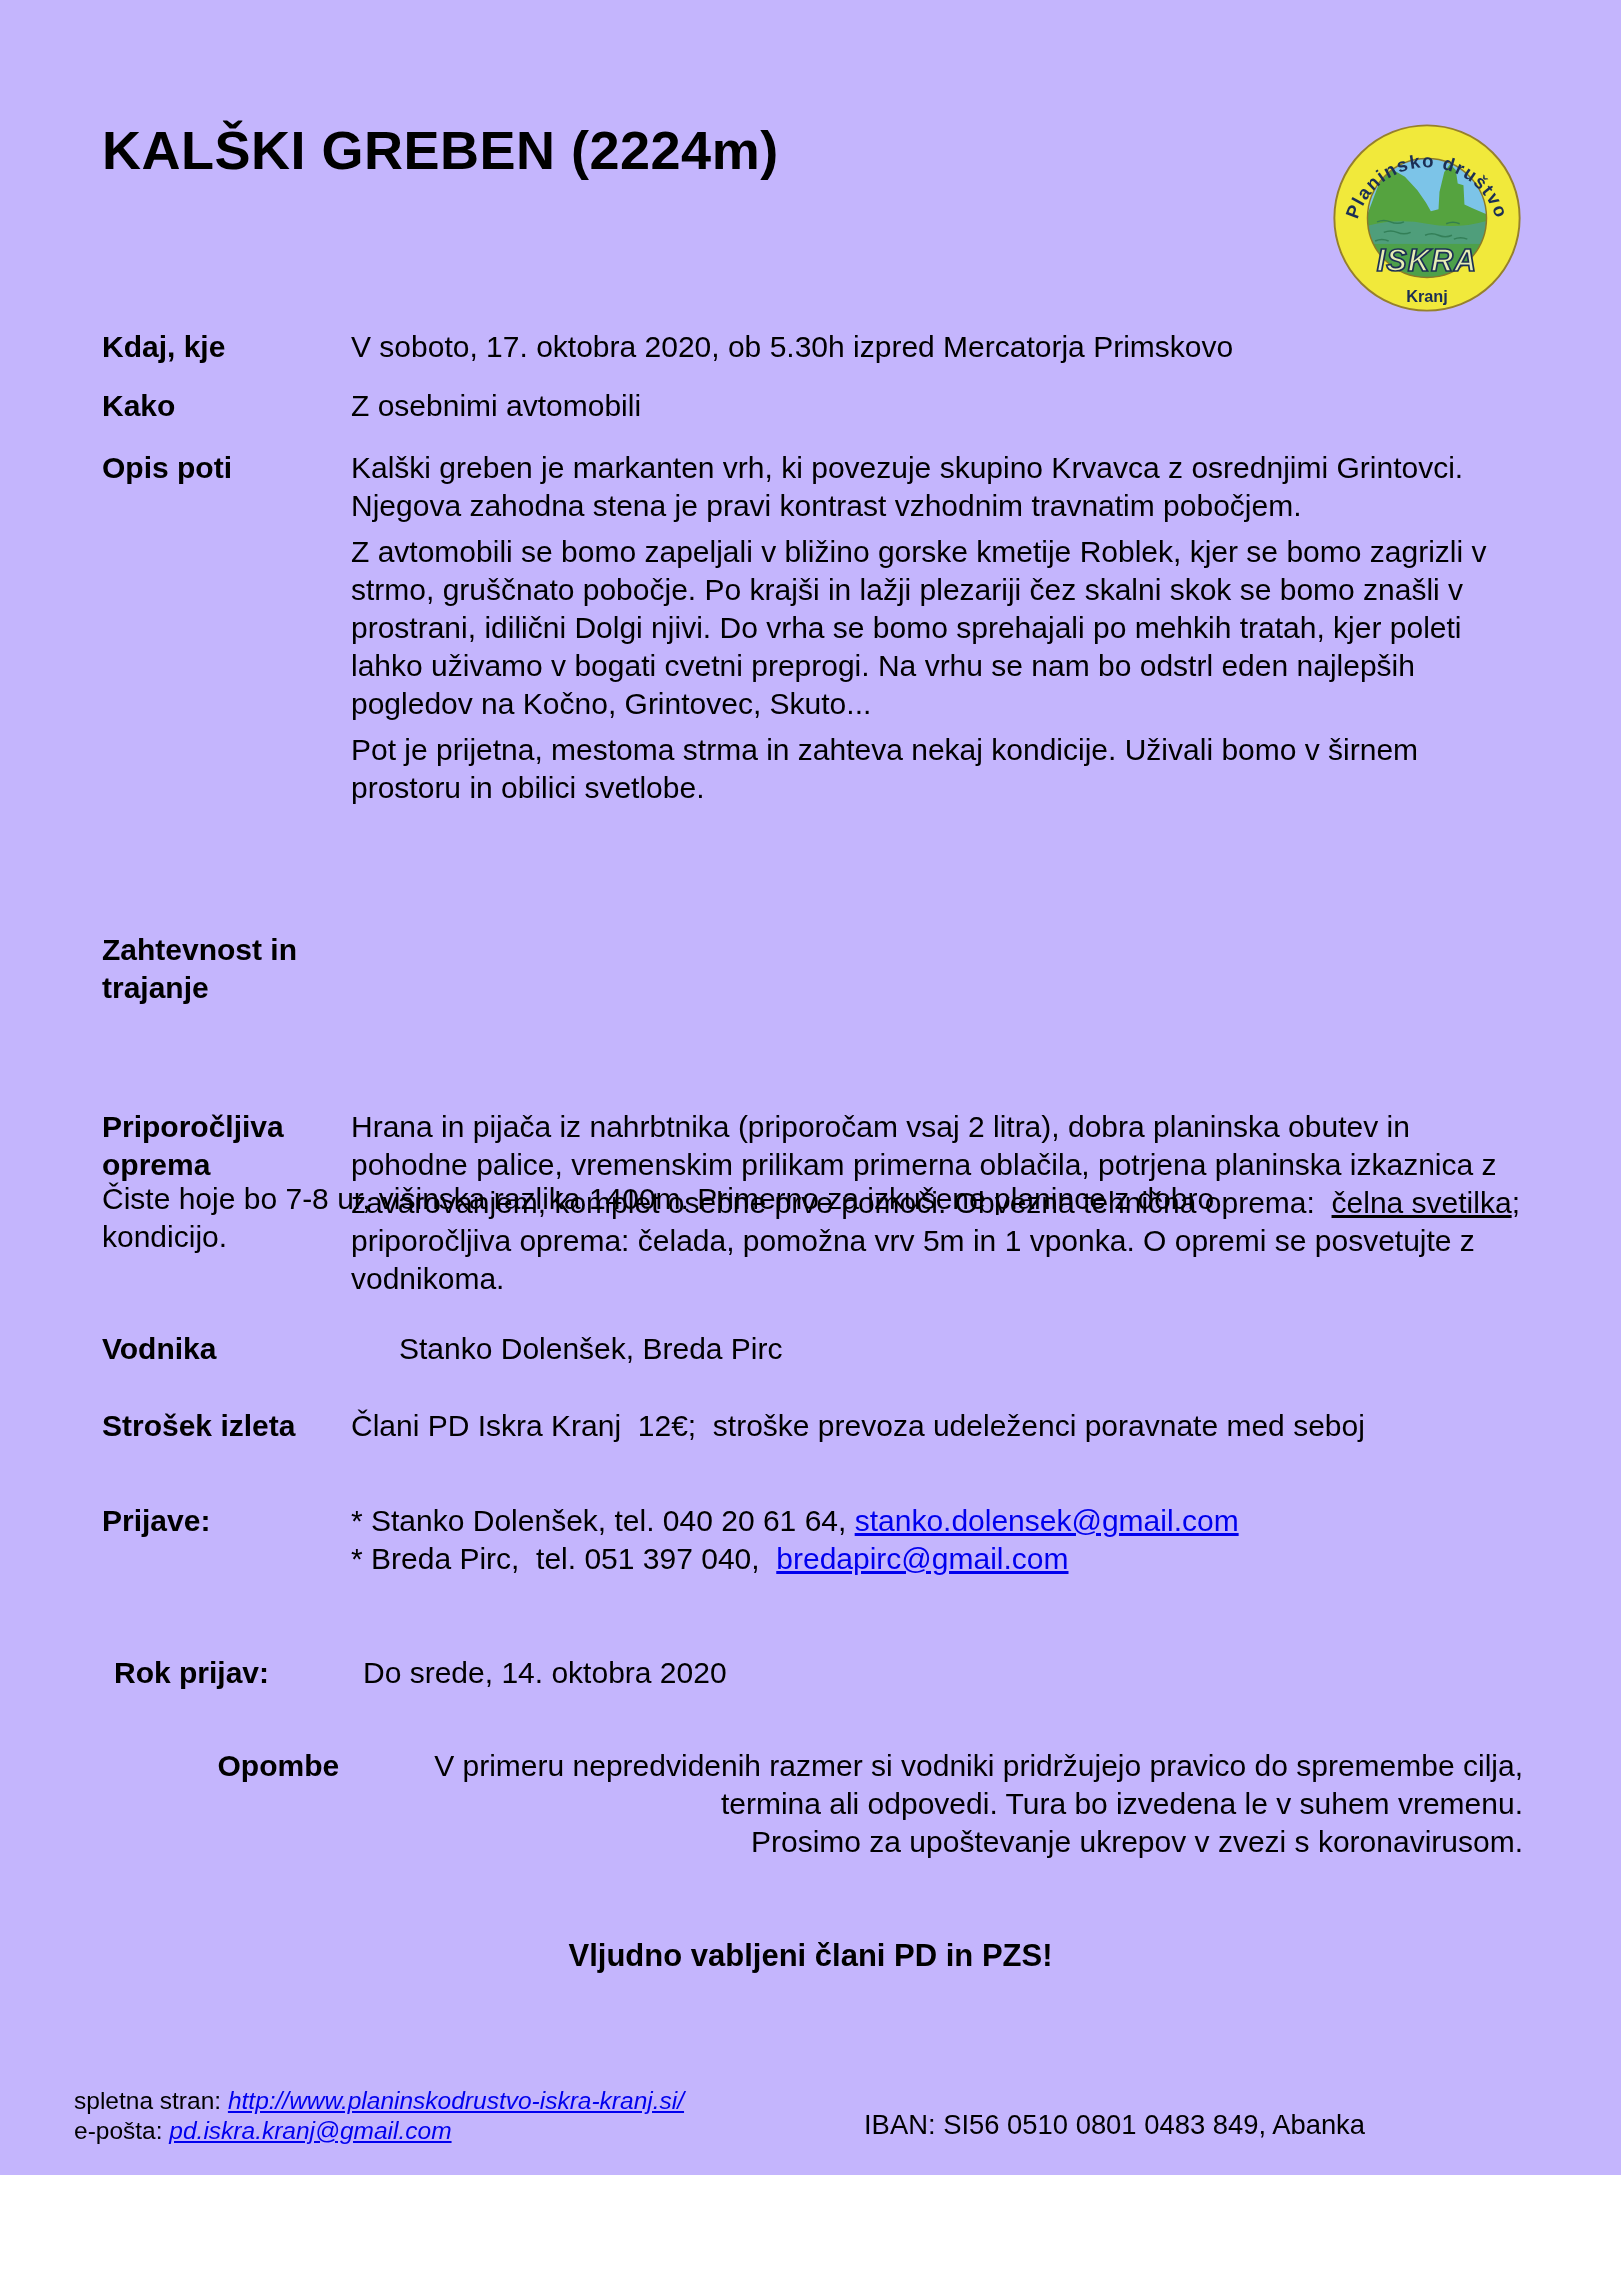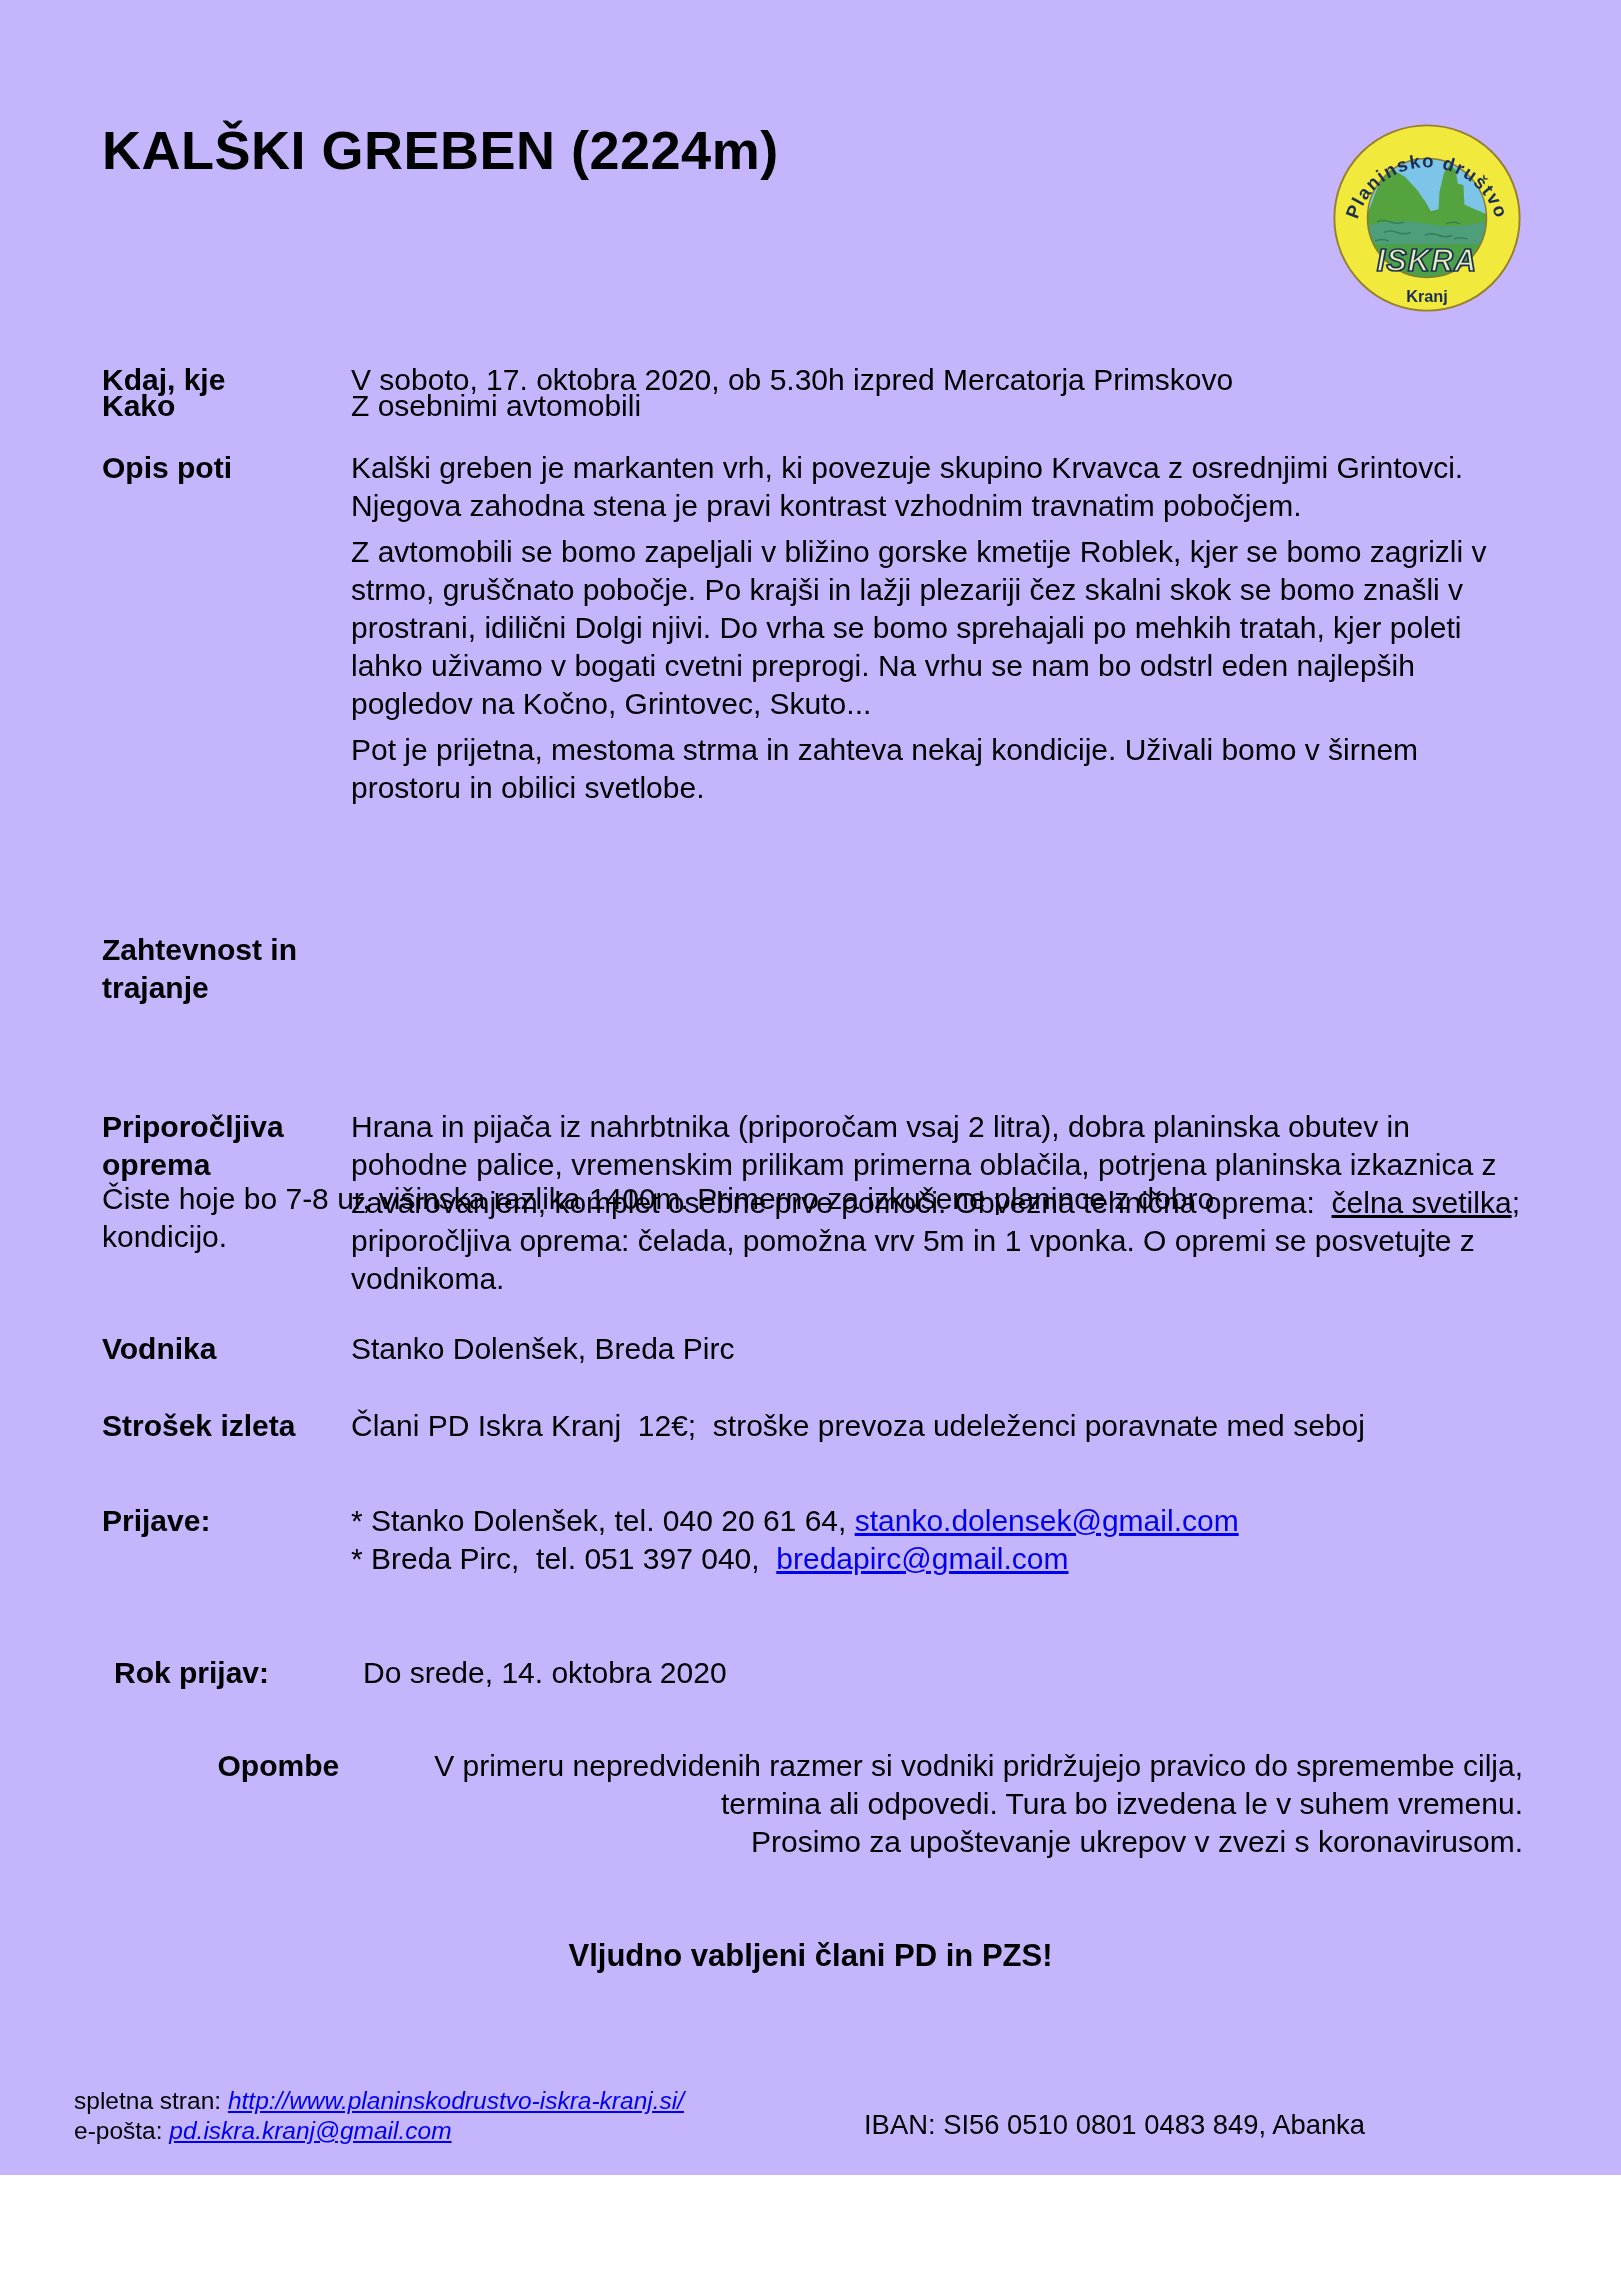--- a/index.html
+++ b/index.html
@@ -35,26 +35,26 @@
   .footer {
     position:absolute; left:74px; top:2086px;
     font-size:24.5px; line-height:30px;
   }
   .footer .link { font-style:italic; }
   .iban {
     position:absolute; left:864px; top:2109px;
     font-size:27.4px; line-height:31px;
   }
   
-  .r-kdaj   { top:328px;margin-top:33px; }
+  .r-kdaj   { top:328px; }
   .r-kako   { top:387px; }
   .r-opis   { top:449px; }
   .r-zaht   { top:931px;flex-direction:column; }
   .r-oprema { top:1108px; }
-  .r-vodnika{ top:1330px; }
+  .r-vodnika{ top:1330px;gap:48px; }
   .r-strosek{ top:1407px; }
   .r-prijave{ top:1502px; }
   .r-rok    { top:1654px;margin-left:12px; }
   .r-opombe { top:1747px;text-align:right; }
 </style>
 </head>
 <body>
 
 <div class="page">
 

